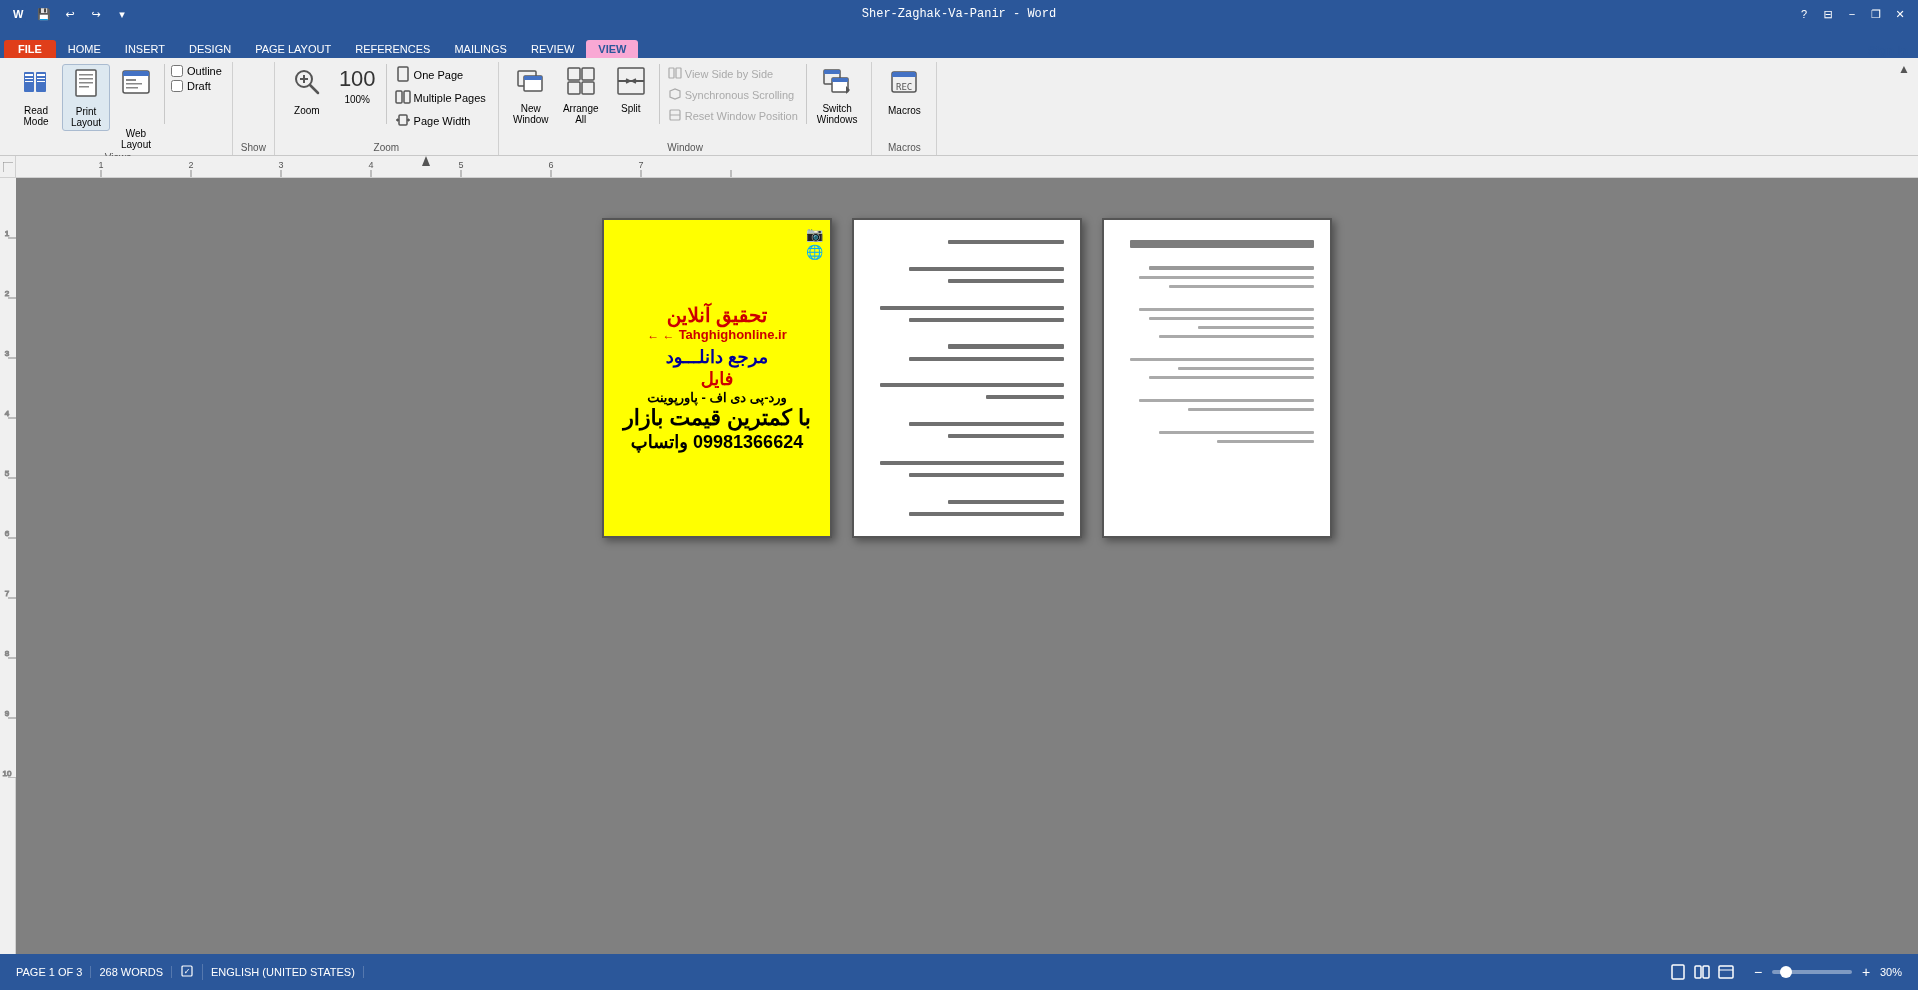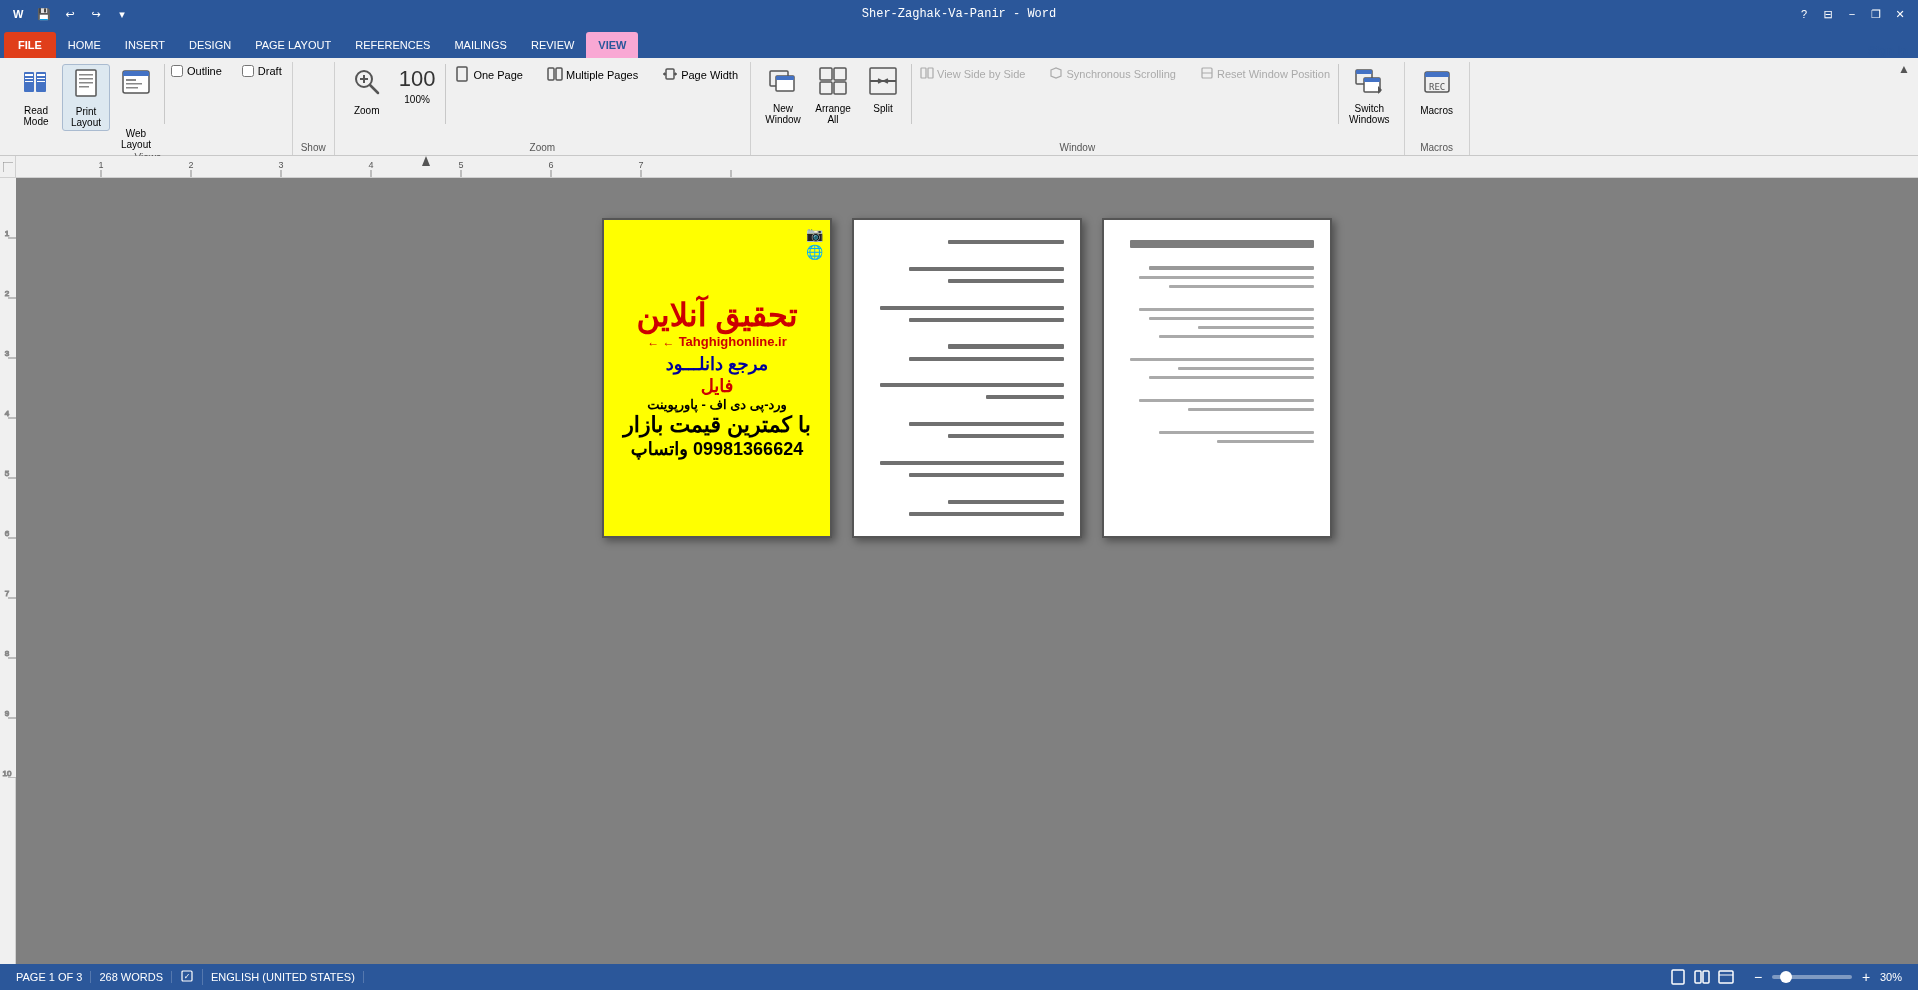--- a/index.html
+++ b/index.html
@@ -30,21 +30,21 @@
       padding: 0 0 0 4px;
       height: 30px;
       flex-shrink: 0;
     }
     .ribbon-tab {
       padding: 5px 12px;
       color: white;
       font-size: 11px;
       cursor: pointer;
       border-radius: 3px 3px 0 0;
-      height: 26px;
+      height: 18px;
       display: flex;
       align-items: center;
     }
     .ribbon-tab.active { background: #f9a8d4; color: #2b579a; font-weight: 600; }
     .ribbon-tab.file { background: #e03e1a; color: white; font-weight: 600; padding: 5px 14px; }
 
     
     .ribbon {
       background: #f0f0f0;
       border-bottom: 1px solid #c8c8c8;
@@ -91,21 +91,21 @@
     .ribbon-btn-small {
       display: flex;
       align-items: center;
       gap: 3px;
       cursor: pointer;
       padding: 2px 4px;
       border-radius: 2px;
       font-size: 11px;
       white-space: nowrap;
     }
-    .ribbon-column { display: flex; flex-direction: row; gap: 16px; }
+    .ribbon-column { display: flex; flex-direction: column; gap: 1px; }
     .checkbox-item { display: flex; align-items: center; gap: 4px; font-size: 11px; cursor: pointer; padding: 1px 2px; }
     .checkbox-item input { width: 12px; height: 12px; }
 
     .disabled { color: #aaa; cursor: default; }
 
     
     .sign-in { margin-left: auto; display: flex; align-items: center; padding: 0 10px; font-size: 12px; color: #2b579a; cursor: pointer; font-weight: 600; }
 
     
     .ruler-area {
@@ -174,21 +174,21 @@
       height: 100%;
       background: #ffff00;
       display: flex;
       flex-direction: column;
       align-items: center;
       justify-content: center;
       padding: 8px;
       direction: rtl;
       position: relative;
     }
-    .page1-title { font-size: 32px; font-weight: 900; color: #cc0000; text-align: left; font-family: Arial, sans-serif; }
+    .page1-title { font-size: 20px; font-weight: 900; color: #cc0000; text-align: left; font-family: Arial, sans-serif; }
     .page1-website { font-size: 13px; color: #cc0000; text-align: center; font-weight: bold; }
     .page1-subtitle { font-size: 18px; font-weight: 900; color: #000099; text-align: center; margin-top: 4px; }
     .page1-file { font-size: 18px; font-weight: 900; color: #cc0000; text-align: center; }
     .page1-formats { font-size: 13px; color: black; text-align: center; font-weight: bold; }
     .page1-price { font-size: 22px; font-weight: 900; color: black; text-align: center; }
     .page1-phone { font-size: 18px; font-weight: 900; color: black; text-align: center; }
 
     
     .page2-content {
       width: 100%;
@@ -214,21 +214,21 @@
       display: flex;
       flex-direction: column;
       gap: 6px;
       direction: rtl;
     }
 
     
     .status-bar {
       background: #2b579a;
       color: white;
-      height: 26px;
+      height: 36px;
       display: flex;
       align-items: center;
       padding: 0 8px;
       font-size: 11px;
       flex-shrink: 0;
       gap: 0;
     }
     .status-item {
       padding: 0 8px;
       border-right: 1px solid rgba(255,255,255,0.2);

